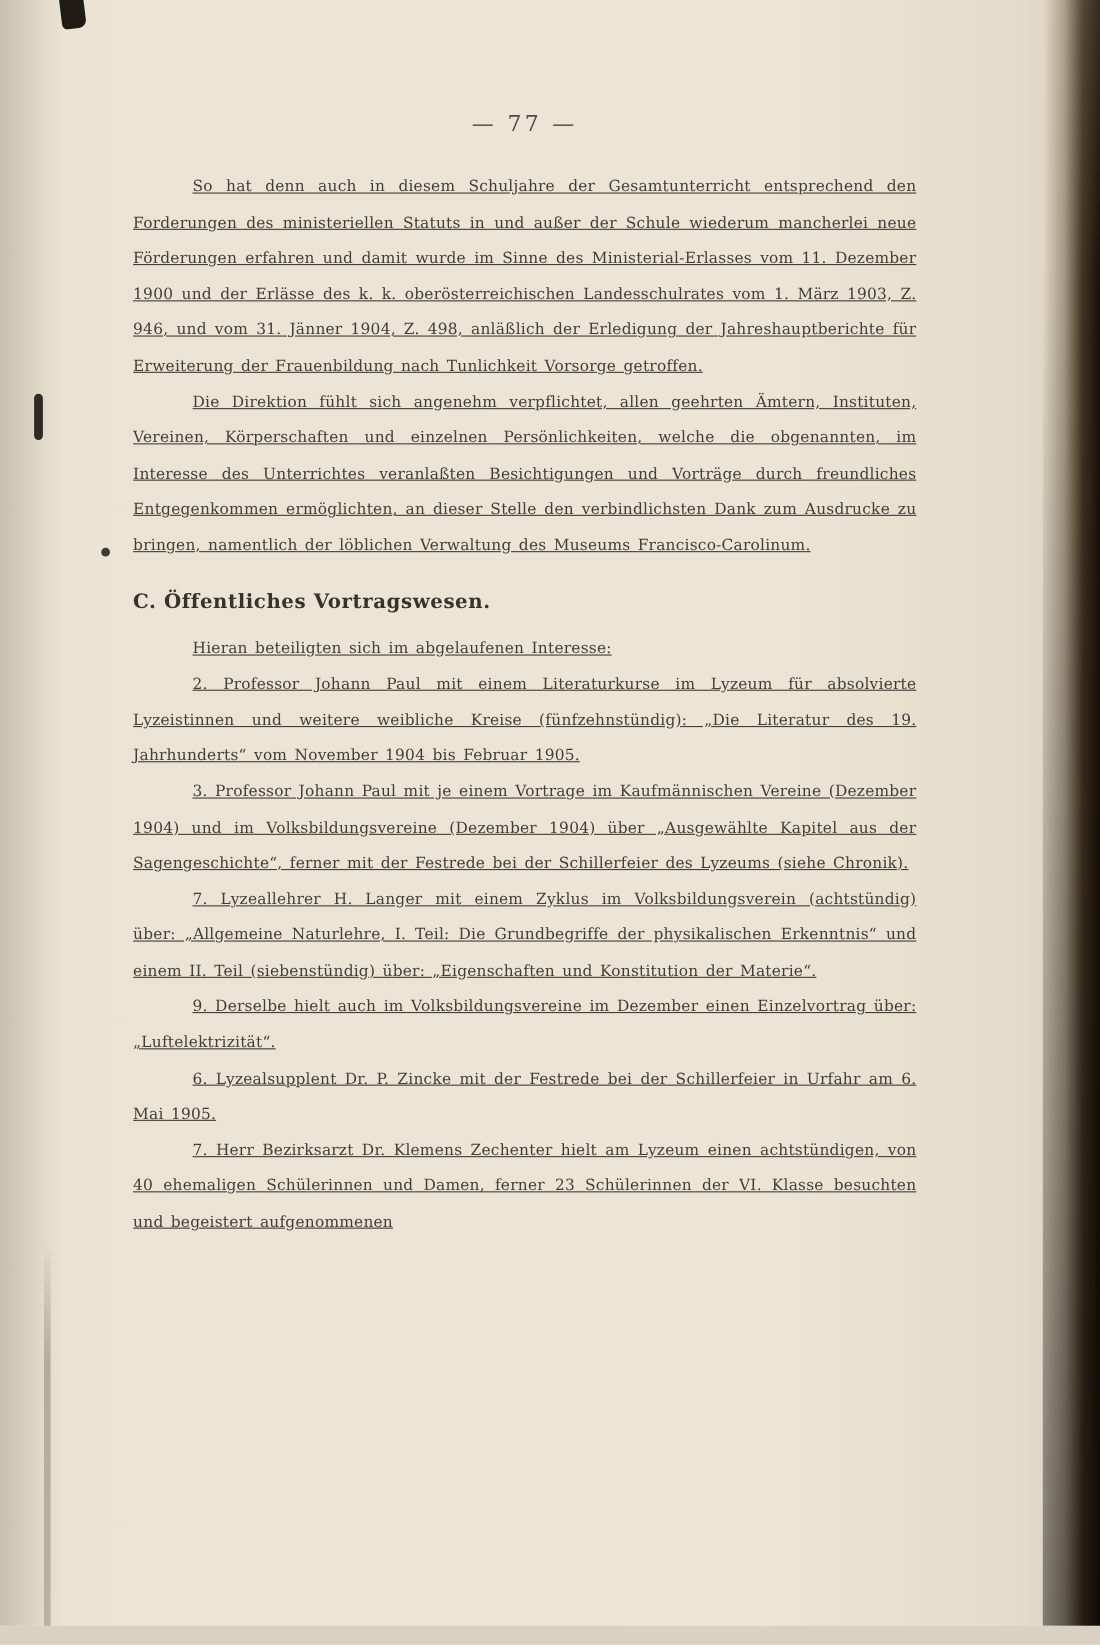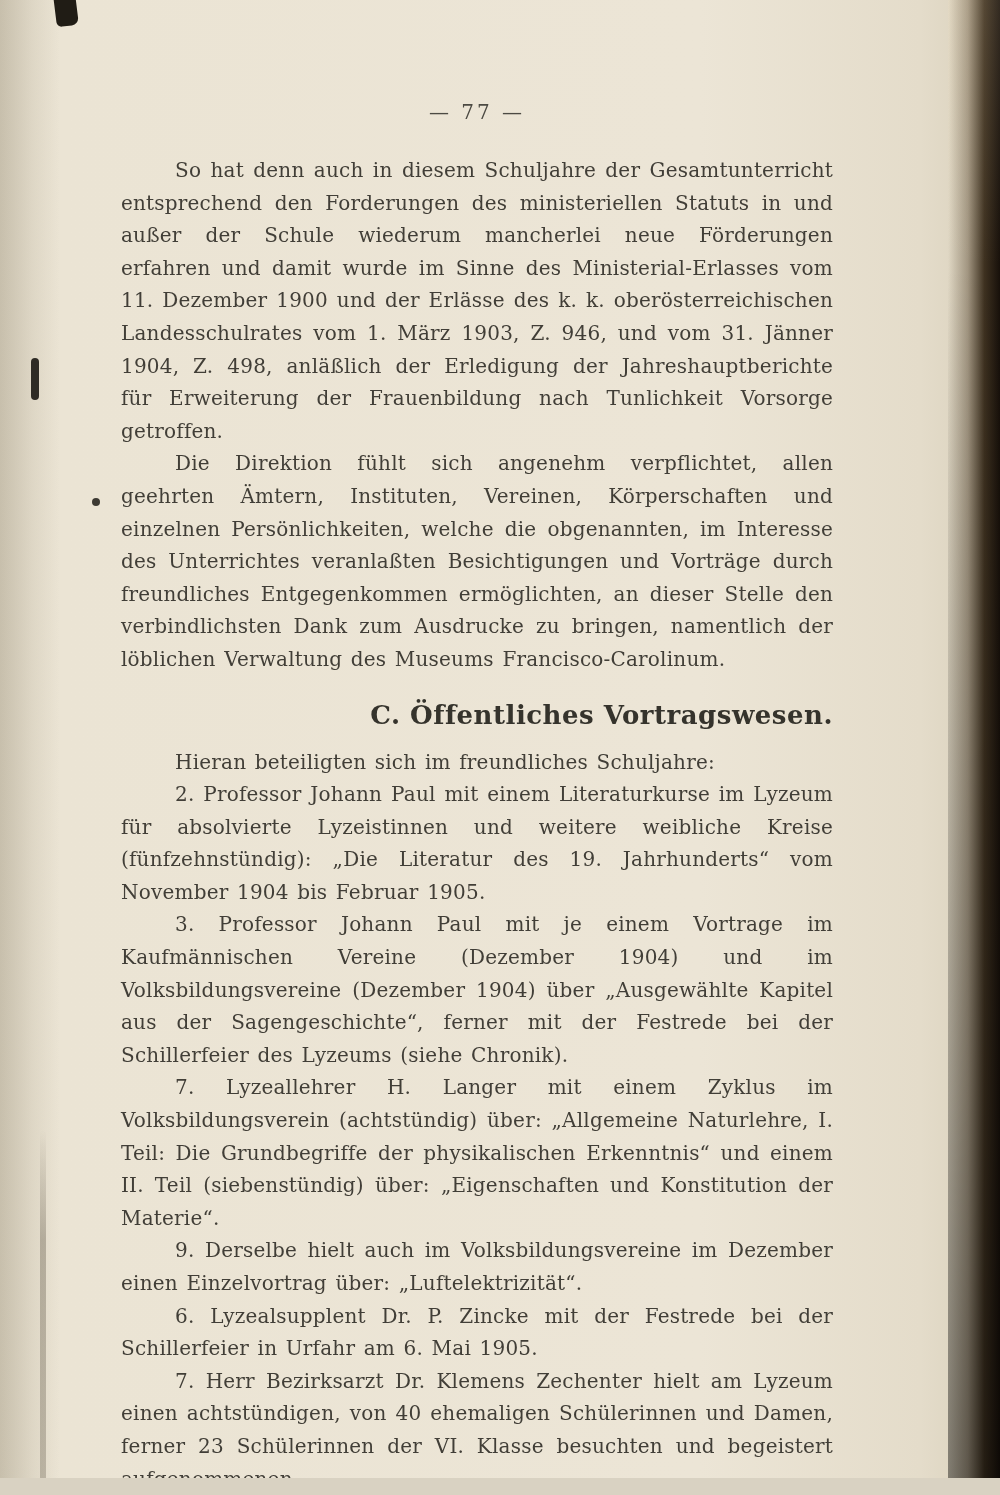--- a/index.html
+++ b/index.html
@@ -56,32 +56,33 @@
   }
   .page-number {
     text-align: center;
     font-size: 20px;
     letter-spacing: 3px;
     color: #4c4a43;
     margin-bottom: 30px;
   }
   .para {
     margin: 0;
-    font-size: 20px;
+    font-size: 14px;
     line-height: 32.6px;
     text-align: justify;
     text-indent: 54px;
     letter-spacing: 0.2px;
     word-spacing: 2px;
     color: #413e37;
+    text-decoration: underline;
   }
   .heading {
     margin: 24px 0 16px 0;
-    text-align: right;
-    font-size: 26px;
+    text-align: left;
+    font-size: 18px;
     font-weight: bold;
     letter-spacing: 0.5px;
     color: #35332c;
   }
 </style>
 </head>
 <body>
 
 <div class="scan">
 
@@ -95,21 +96,21 @@
 
   <div class="page-inner">
 
     <div class="page-number">—  77  —</div>
 
     <p class="para">So hat denn auch in diesem Schuljahre der Gesamtunterricht entsprechend den Forderungen des ministeriellen Statuts in und außer der Schule wiederum mancherlei neue Förderungen erfahren und damit wurde im Sinne des Ministerial-Erlasses vom 11. Dezember 1900 und der Erlässe des k. k. oberösterreichischen Landesschulrates vom 1. März 1903, Z. 946, und vom 31. Jänner 1904, Z. 498, anläßlich der Erledigung der Jahreshauptberichte für Erweiterung der Frauenbildung nach Tunlichkeit Vorsorge getroffen.</p>
     <p class="para">Die Direktion fühlt sich angenehm verpflichtet, allen geehrten Ämtern, Instituten, Vereinen, Körperschaften und einzelnen Persönlichkeiten, welche die obgenannten, im Interesse des Unterrichtes veranlaßten Besichtigungen und Vorträge durch freundliches Entgegenkommen ermöglichten, an dieser Stelle den verbindlichsten Dank zum Ausdrucke zu bringen, namentlich der löblichen Verwaltung des Museums Francisco-Carolinum.</p>
 
     <h2 class="heading">C. Öffentliches Vortragswesen.</h2>
 
-    <p class="para">Hieran beteiligten sich im freundliches Schuljahre:</p>
+    <p class="para">Hieran beteiligten sich im abgelaufenen Interesse:</p>
 
     <p class="para">2. Professor Johann Paul mit einem Literaturkurse im Lyzeum für absolvierte Lyzeistinnen und weitere weibliche Kreise (fünfzehnstündig): „Die Literatur des 19. Jahrhunderts“ vom November 1904 bis Februar 1905.</p>
     <p class="para">3. Professor Johann Paul mit je einem Vortrage im Kaufmännischen Vereine (Dezember 1904) und im Volksbildungsvereine (Dezember 1904) über „Ausgewählte Kapitel aus der Sagengeschichte“, ferner mit der Festrede bei der Schillerfeier des Lyzeums (siehe Chronik).</p>
     <p class="para">7. Lyzeallehrer H. Langer mit einem Zyklus im Volksbildungsverein (achtstündig) über: „Allgemeine Naturlehre, I. Teil: Die Grundbegriffe der physikalischen Erkenntnis“ und einem II. Teil (siebenstündig) über: „Eigenschaften und Konstitution der Materie“.</p>
     <p class="para">9. Derselbe hielt auch im Volksbildungsvereine im Dezember einen Einzelvortrag über: „Luftelektrizität“.</p>
     <p class="para">6. Lyzealsupplent Dr. P. Zincke mit der Festrede bei der Schillerfeier in Urfahr am 6. Mai 1905.</p>
     <p class="para">7. Herr Bezirksarzt Dr. Klemens Zechenter hielt am Lyzeum einen achtstündigen, von 40 ehemaligen Schülerinnen und Damen, ferner 23 Schülerinnen der VI. Klasse besuchten und begeistert aufgenommenen</p>
 
   </div>
 </div>

